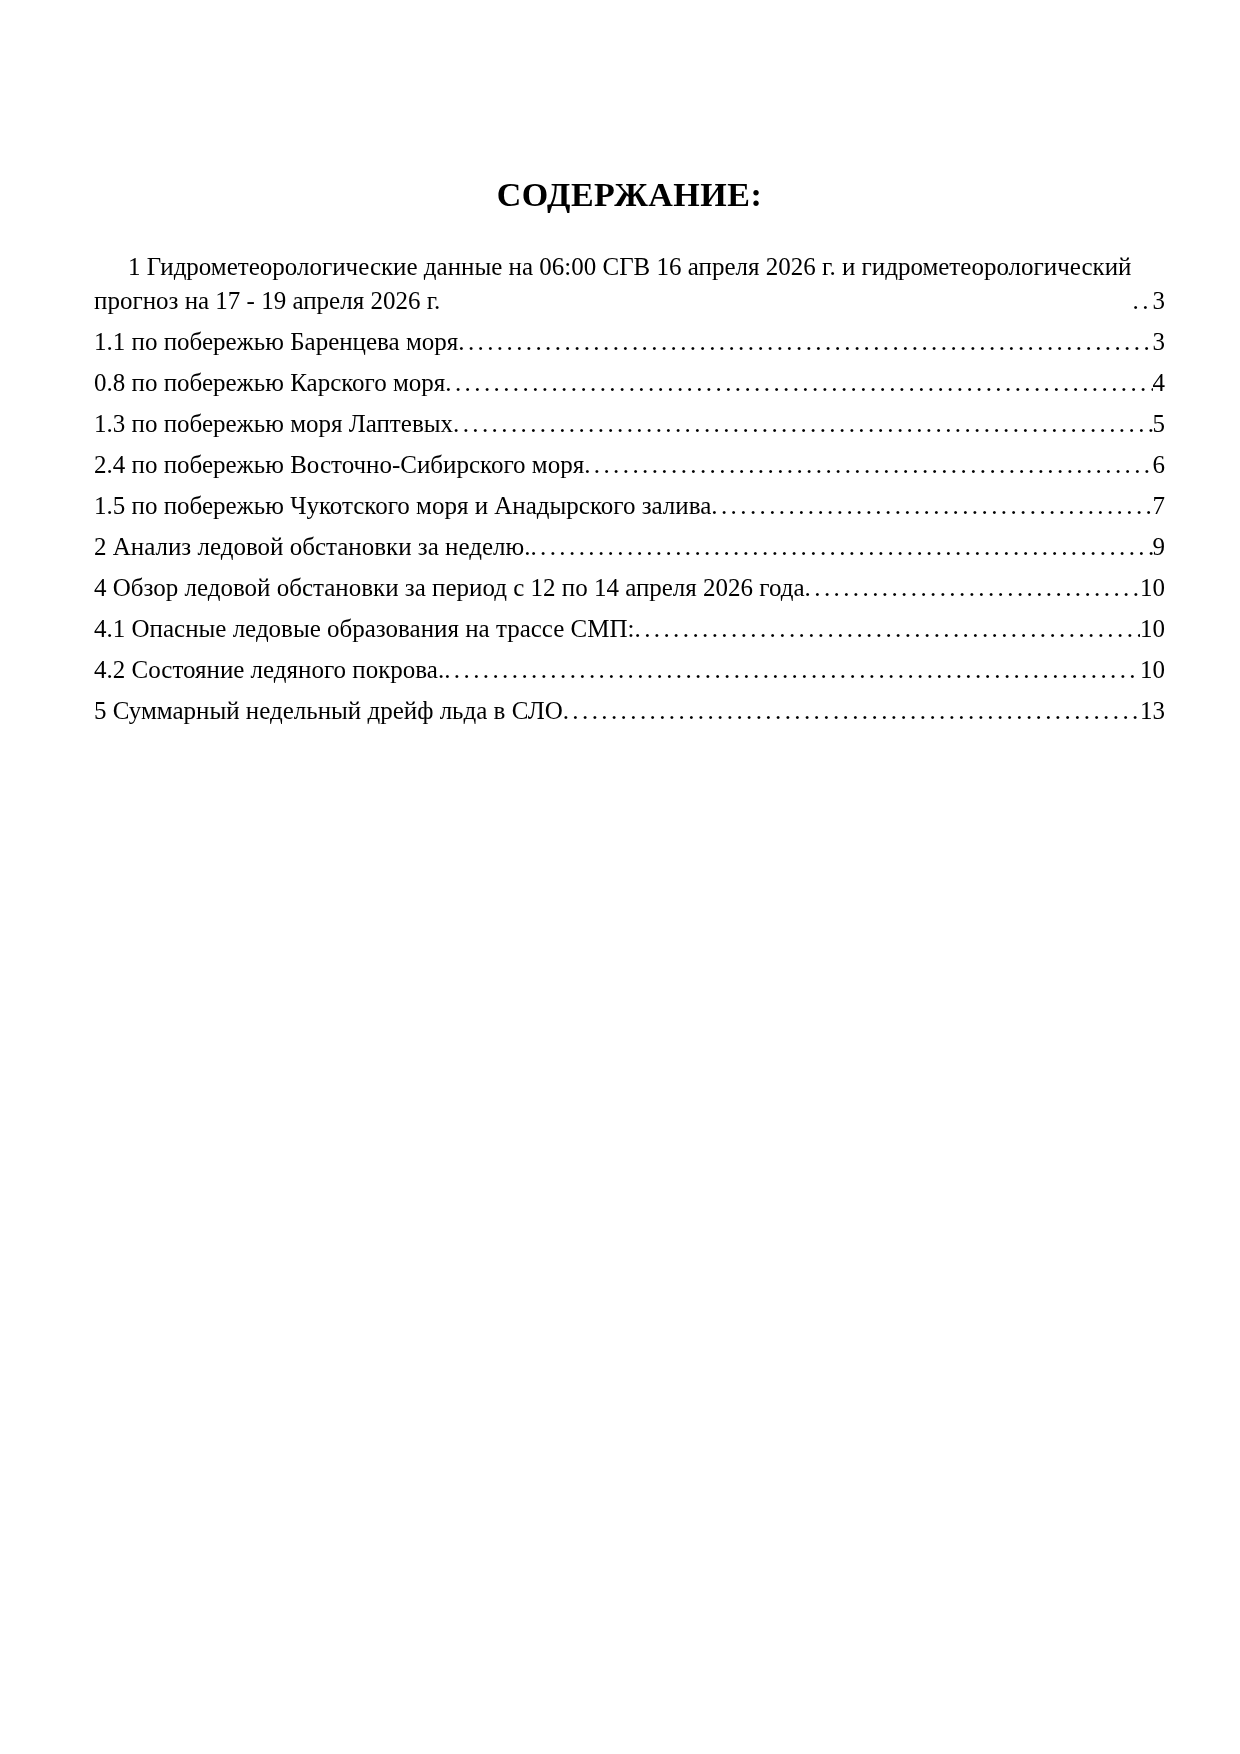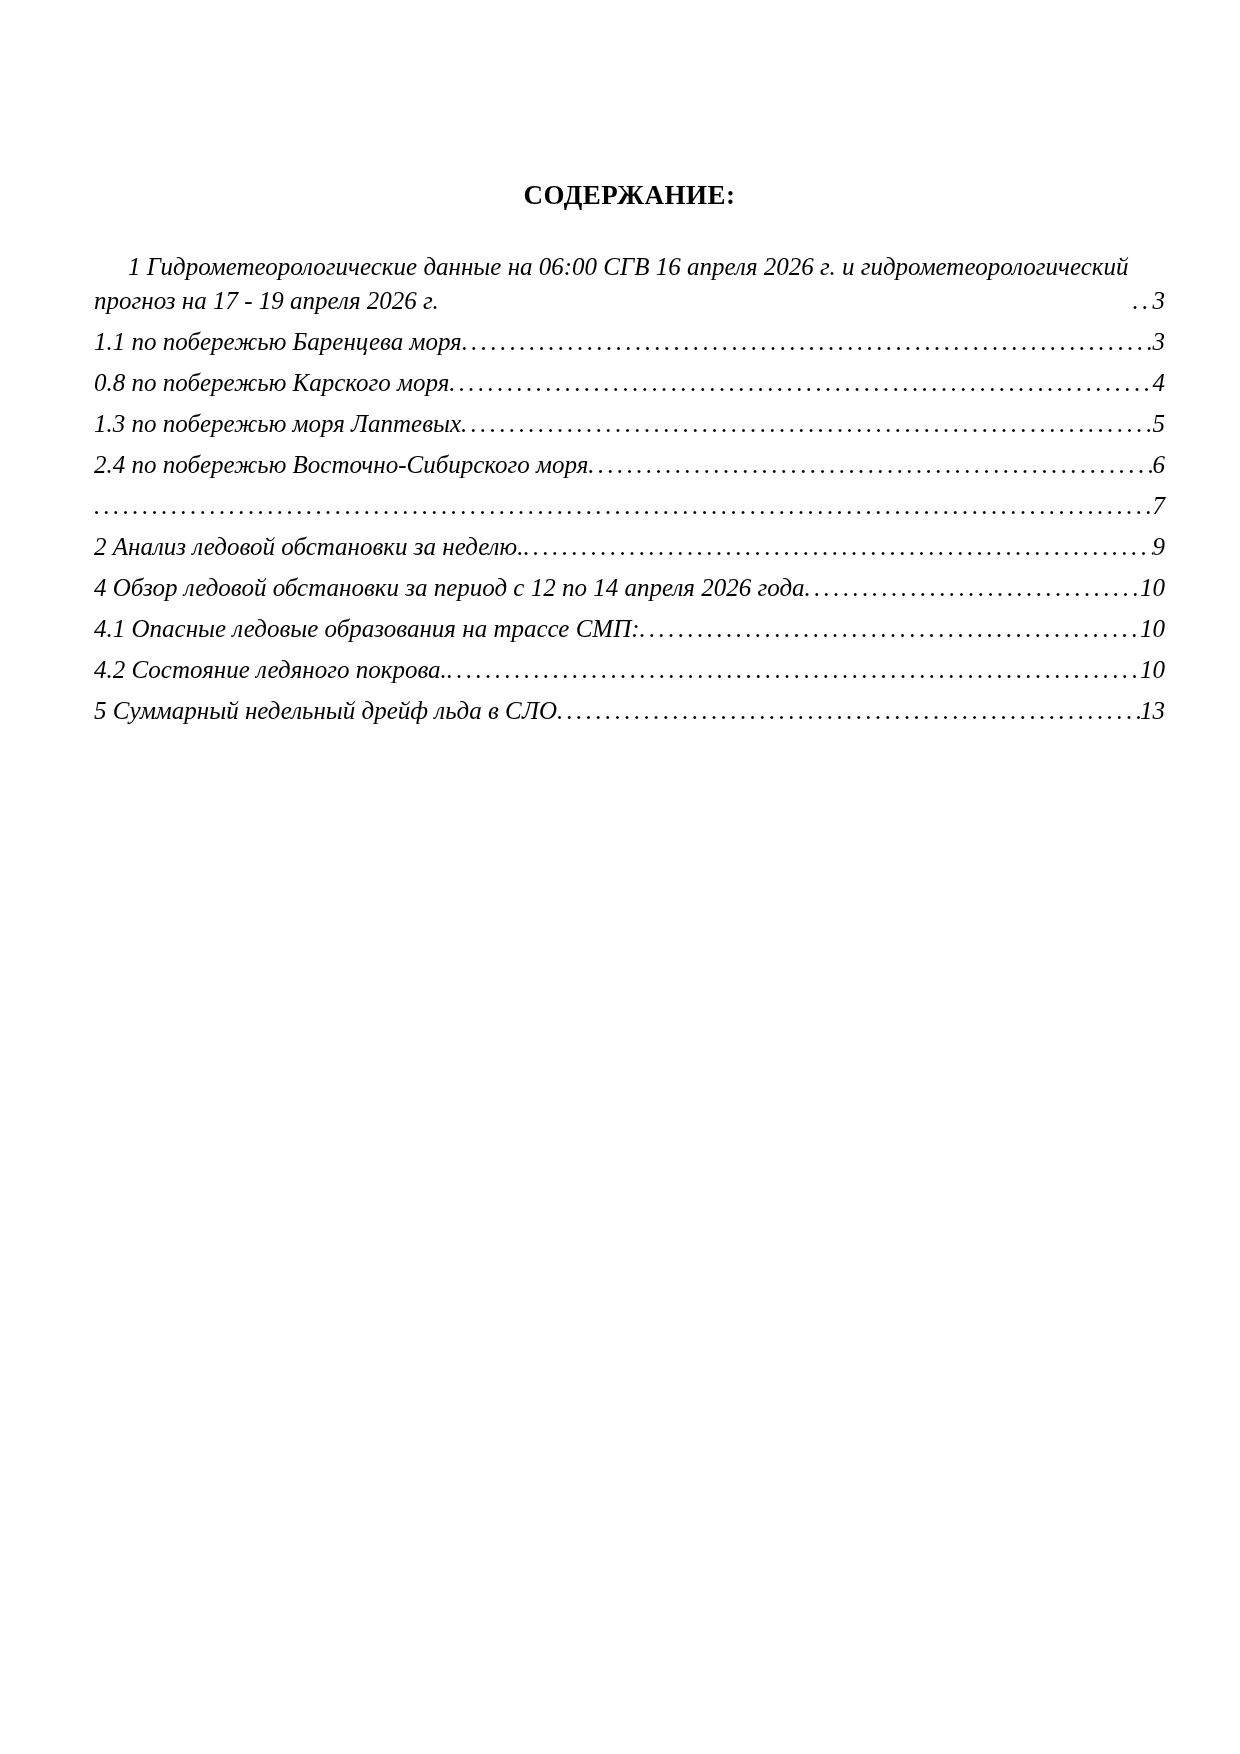--- a/index.html
+++ b/index.html
@@ -15,37 +15,36 @@
   .page {
     box-sizing: border-box;
     width: 1240px;
     height: 1754px;
     background: #ffffff;
     color: #000000;
     font-family: "Liberation Serif", "DejaVu Serif", serif;
     padding: 178px 75px 0 94px;
   }
   .title {
-    font-size: 27px;
+    font-size: 34px;
     line-height: 34px;
     font-weight: bold;
     text-align: center;
     margin: 0 0 38px 0;
     letter-spacing: 0.5px;
   }
   .toc {
     width: 100%;
   }
   .entry {
     display: flex;
     align-items: flex-end;
     margin: 0 0 7px 0;
     font-size: 25px;
     line-height: 34px;
-    font-style: italic;
   }
   .entry .t {
     flex: 0 1 auto;
   }
   .entry.indent .t {
     text-indent: 34px;
   }
   .entry .dots {
     flex: 1 1 0;
     min-width: 20px;
@@ -85,20 +84,21 @@
         <span class="t">1.3 по побережью моря Лаптевых</span>
         <span class="dots"></span>
         <span class="pg">5</span>
       </div>
       <div class="entry">
         <span class="t">2.4 по побережью Восточно-Сибирского моря</span>
         <span class="dots"></span>
         <span class="pg">6</span>
       </div>
       <div class="entry">
+        <span class="t">1.5 по побережью Чукотского моря и Анадырского залива</span>
         <span class="dots"></span>
         <span class="pg">7</span>
       </div>
       <div class="entry">
         <span class="t">2 Анализ ледовой обстановки за неделю.</span>
         <span class="dots"></span>
         <span class="pg">9</span>
       </div>
       <div class="entry">
         <span class="t">4 Обзор ледовой обстановки за период с 12 по 14 апреля 2026 года</span>

